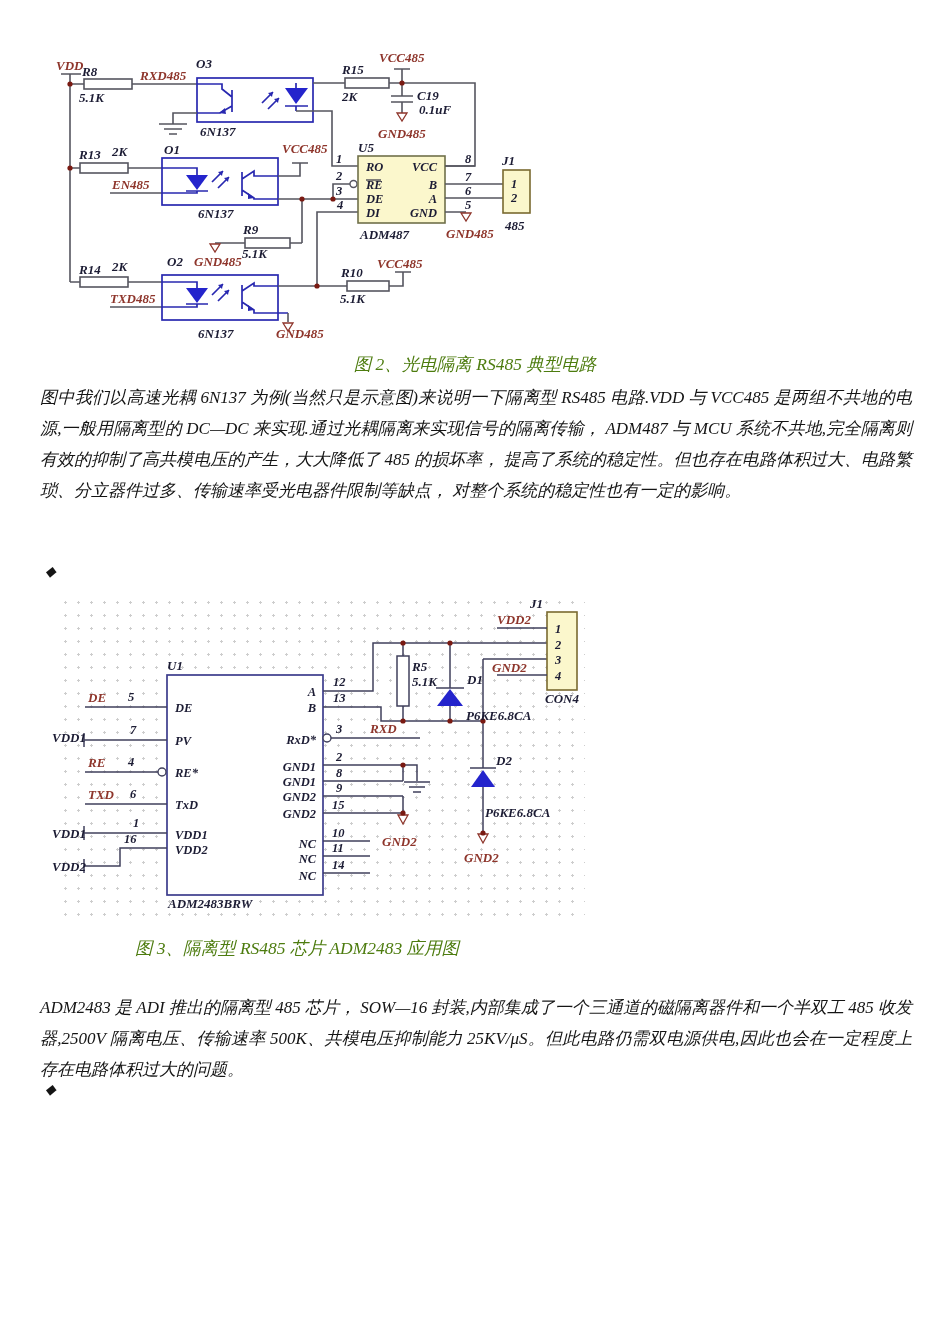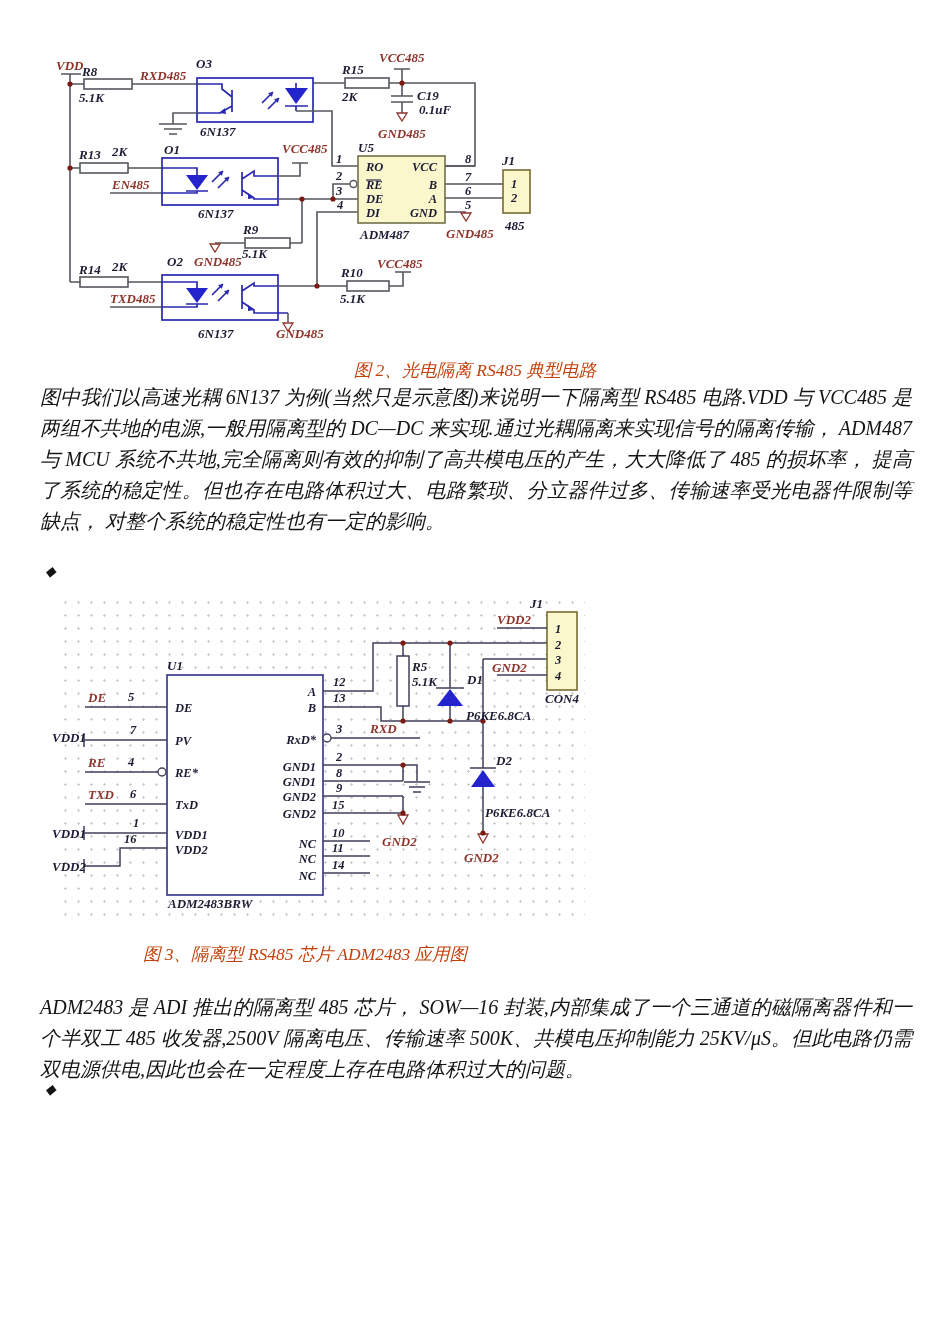--- a/index.html
+++ b/index.html
@@ -1,23 +1,23 @@
 <!DOCTYPE html>
 <html><head>
 <meta charset="utf-8">
 <style>
   html,body{margin:0;padding:0;background:#fff;}
   body{width:950px;height:1344px;position:relative;font-family:"Liberation Serif",serif;}
   .page{position:absolute;inset:0;background:#fff;font-style:italic;}
   svg.fig{position:absolute;overflow:visible;}
   .fig3bg{background-image:radial-gradient(circle,#cdcdcd 1.1px,transparent 1.3px);
           background-size:13px 13px;background-position:4px 4px;}
-  .bodytext{position:absolute;font-size:20px;line-height:31px;color:#141414;
+  .bodytext{position:absolute;font-size:17px;line-height:31px;color:#141414;
             text-align:justify;margin:0;}
-  .caption{position:absolute;font-size:17.5px;color:#c2410c;text-align:center;margin-top:6px;}
+  .caption{position:absolute;font-size:17.5px;color:#4d7c0f;text-align:center;}
   .bullet{position:absolute;font-size:17.5px;color:#141414;display:flex;align-items:flex-start;}
   .bmark{font-size:14px;margin-right:28px;padding-top:3px;}
   
   .w{stroke:#55555f;stroke-width:1.6;fill:none}
   .w3{stroke:#40405c;stroke-width:1.5;fill:none}
   .sc{stroke:#2828b0;stroke-width:1.7;fill:none}
   .led{fill:#2424cc;stroke:none}
   .tip{fill:#2828b0;stroke:none}
   .chip{fill:#fbf7cc;stroke:#70704a;stroke-width:1.6}
   .chip3{fill:#ffffff;stroke:#3c3c8c;stroke-width:1.7}
@@ -252,21 +252,21 @@
       <text x="530" y="608" class="sl des">J1</text>
       <text x="497" y="624" class="sl net">VDD2</text>
       <text x="492" y="672" class="sl net">GND2</text>
       <text x="545" y="703" class="sl des">CON4</text>
       <text x="555" y="633" class="sl num">1</text>
       <text x="555" y="649" class="sl num">2</text>
       <text x="555" y="664" class="sl num">3</text>
       <text x="555" y="680" class="sl num">4</text>
     </svg>
 
-  <div class="caption" style="left:40px;top:936px;width:530px">图 3、隔离型 RS485 芯片 ADM2483 应用图</div>
+  <div class="caption" style="left:32px;top:936px;width:530px">图 3、隔离型 RS485 芯片 ADM2483 应用图</div>
 
   <p class="bodytext" style="left:40px;top:992px;width:872px">ADM2483 是 ADI 推出的隔离型 485 芯片， SOW—16 封装,内部集成了一个三通道的磁隔离器件和一个半双工 485 收发器,2500V 隔离电压、传输速率 500K、共模电压抑制能力 25KV/μS。但此电路仍需双电源供电,因此也会在一定程度上存在电路体积过大的问题。</p>
 
   <div class="bullet" style="left:45px;top:1078px;width:860px">
     <span class="bmark">◆</span>
   </div>
 
 </div>
 
 </body></html>

